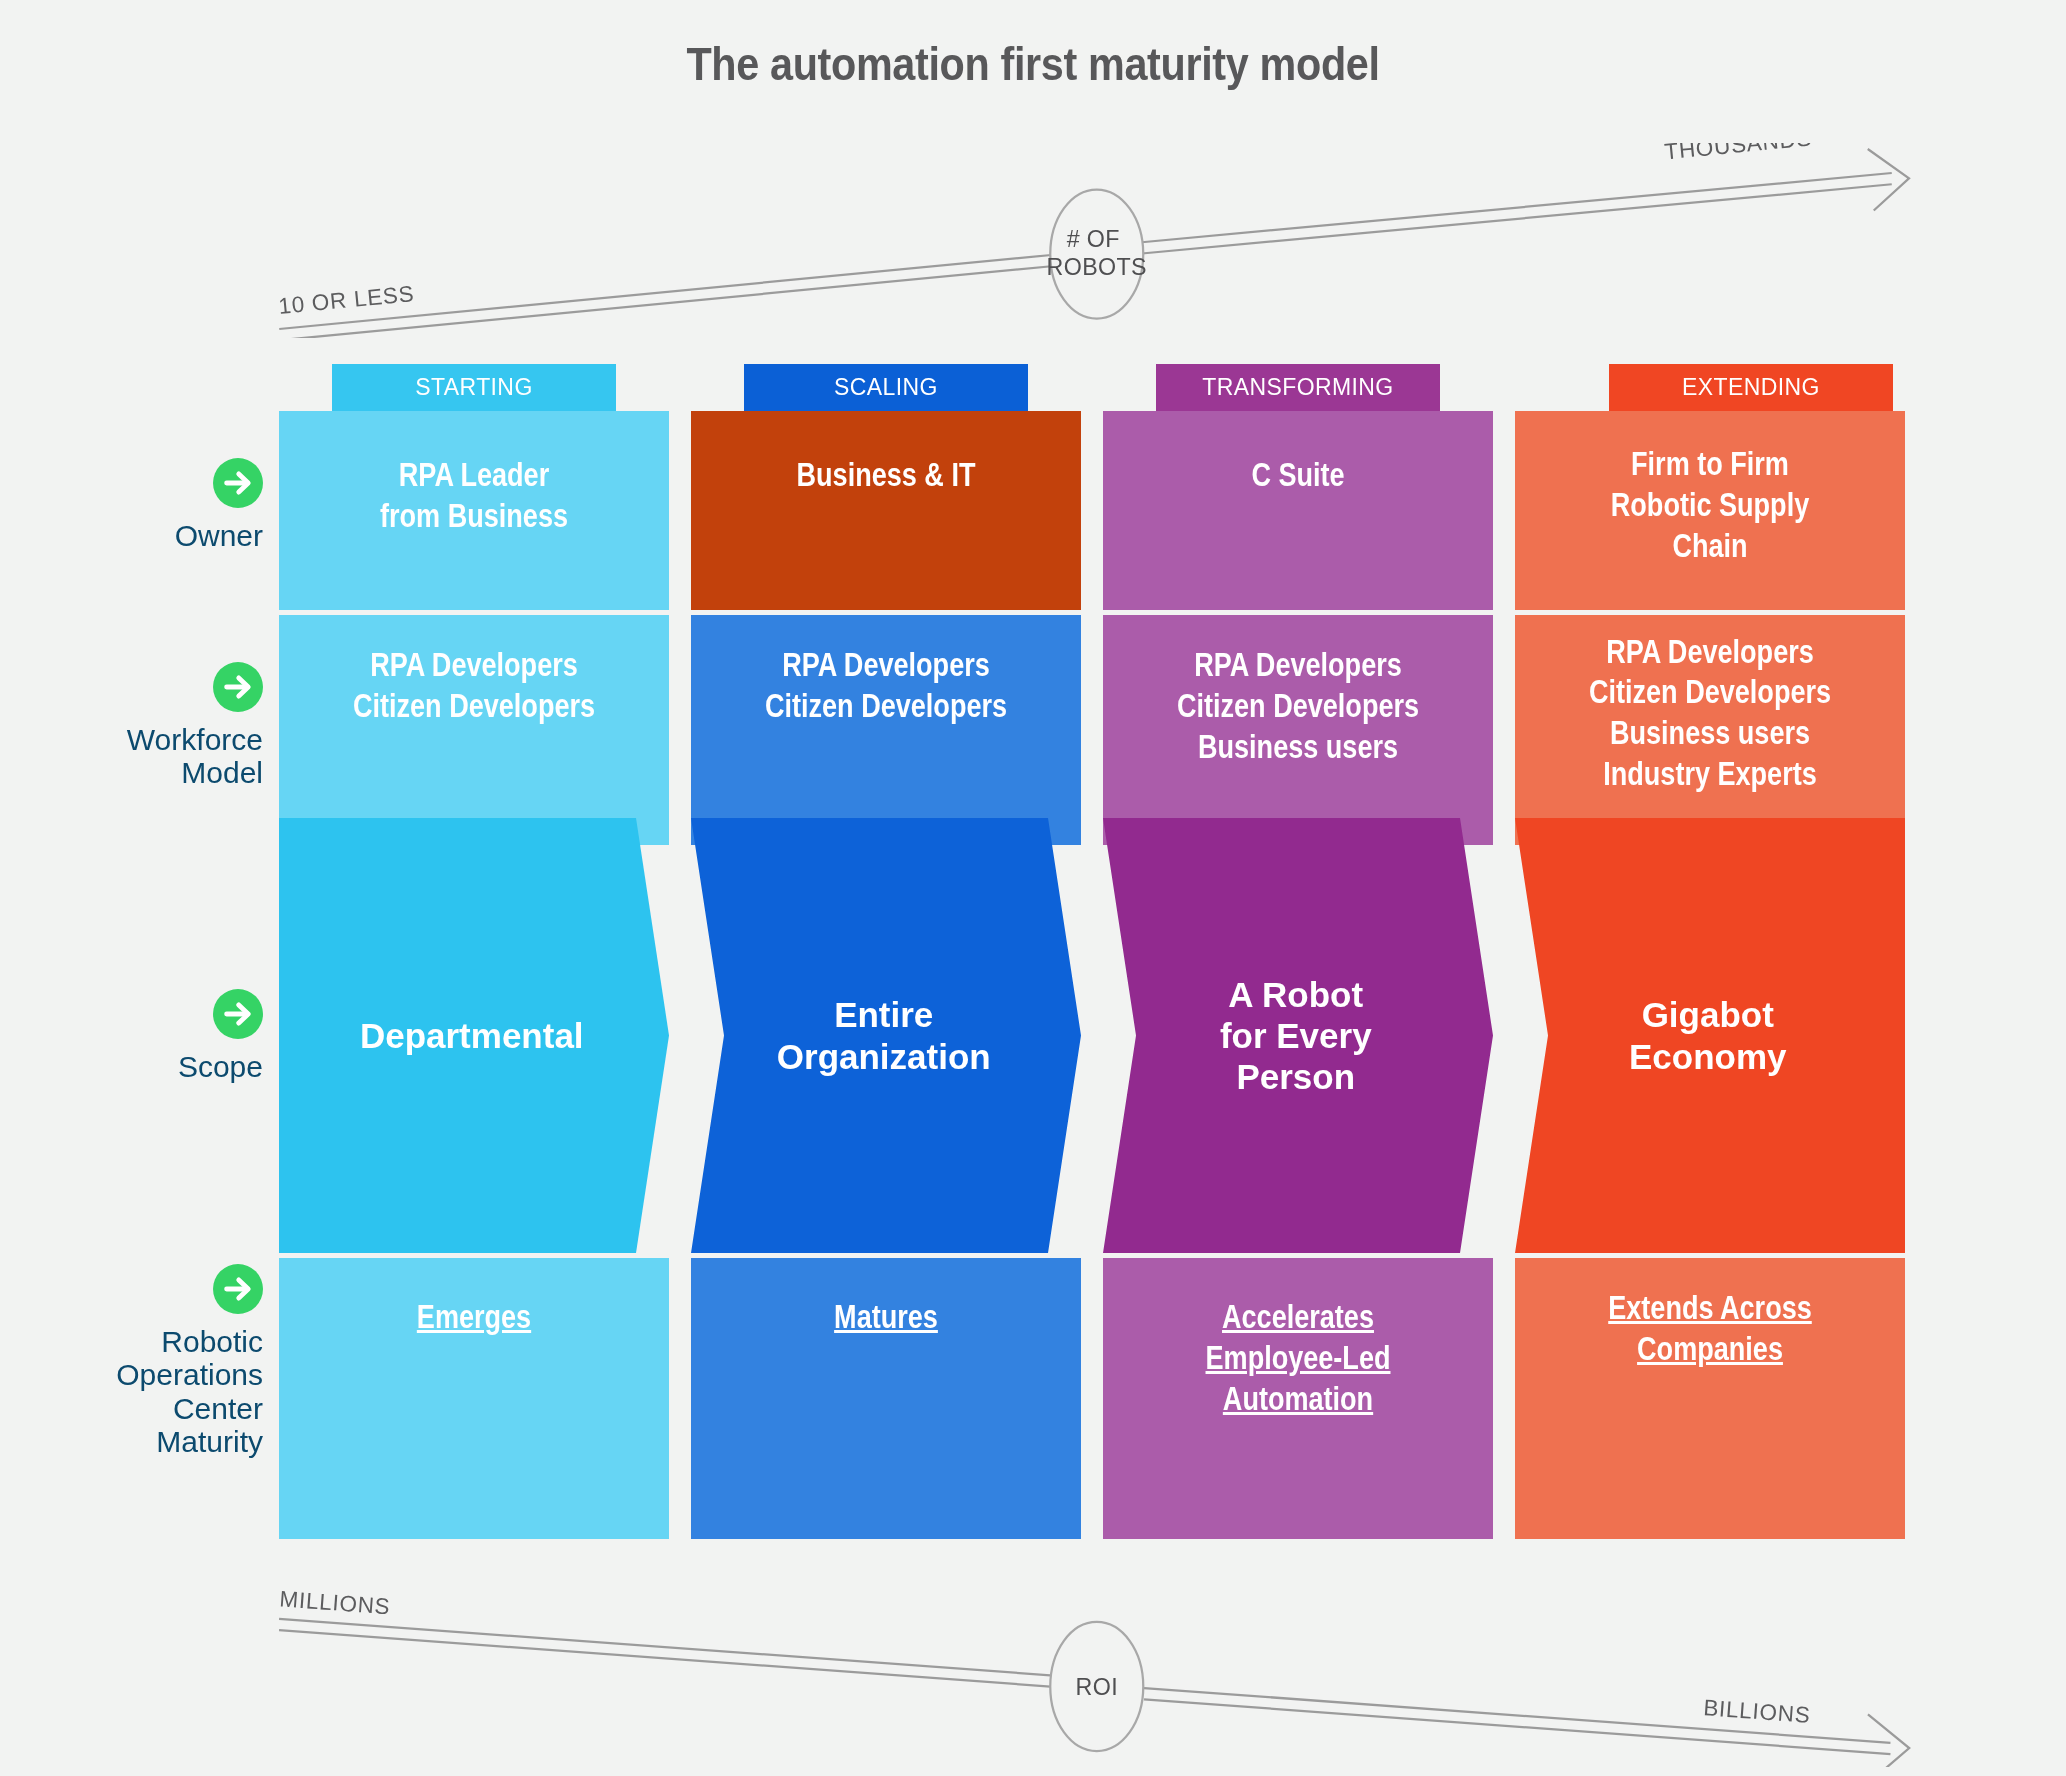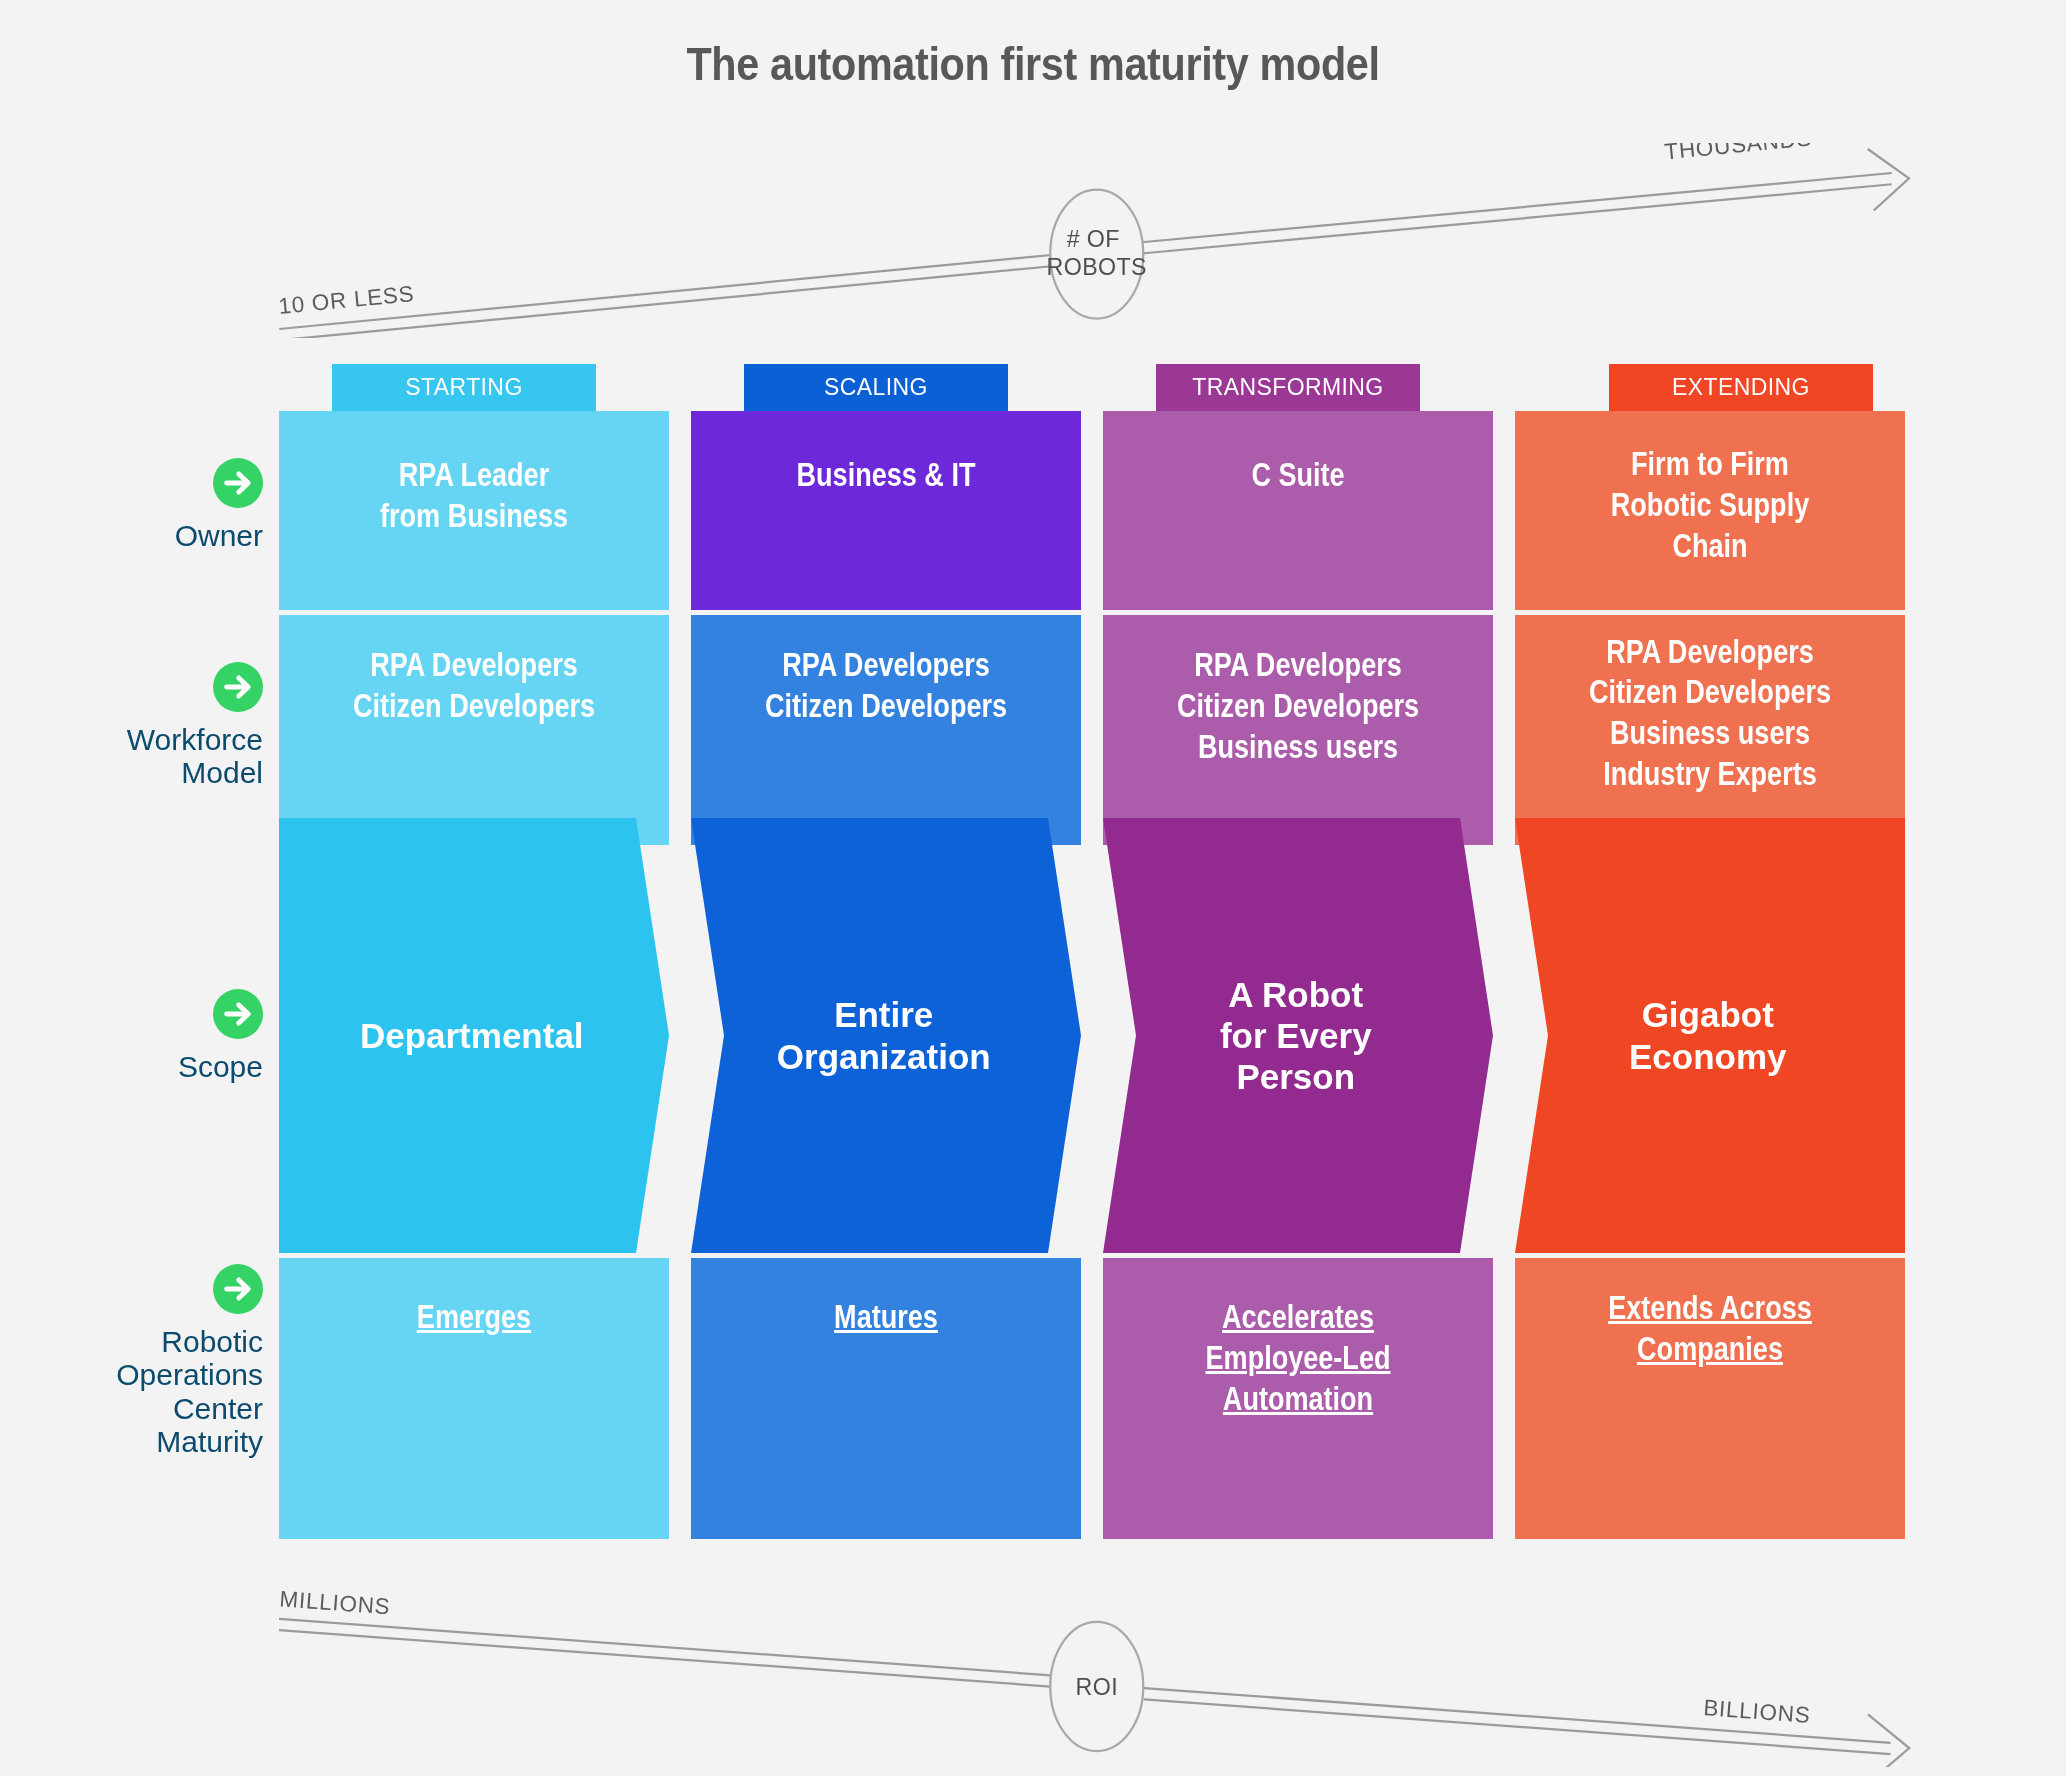--- a/index.html
+++ b/index.html
@@ -102,21 +102,21 @@
   }
   .col.c0 { left: 0px; }
   .col.c1 { left: 412px; }
   .col.c2 { left: 824px; }
   .col.c3 { left: 1236px; }
 
   .col-header {
     position: absolute;
     left: 53px;
     top: 0;
-    width: 264px;
+    width: 284px;
     height: 47px;
     line-height: 47px;
     text-align: center;
     color: #ffffff;
     font-size: 23px;
     letter-spacing: 0.4px;
   }
 
   .cell {
     position: absolute;
@@ -259,21 +259,21 @@
       <div class="cell r2 scope shape-point" style="background:#2dc3ef;">
         <span class="txt">Departmental</span>
       </div>
       <div class="cell r3" style="background:#66d5f4;">
         <span class="txt">Emerges</span>
       </div>
     </div>
 
     <div class="col c1">
       <div class="col-header" style="background:#0b60d6;">SCALING</div>
-      <div class="cell r0" style="background:#6d28d9;">
+      <div class="cell r0" style="background:#c2410c;">
         <span class="txt">Business &amp; IT</span>
       </div>
       <div class="cell r1" style="background:#3382e0;">
         <span class="txt">RPA Developers
 Citizen Developers</span>
       </div>
       <div class="cell r2 scope shape-notch-point" style="background:#0d62d8;">
         <span class="txt">Entire
 Organization</span>
       </div>

